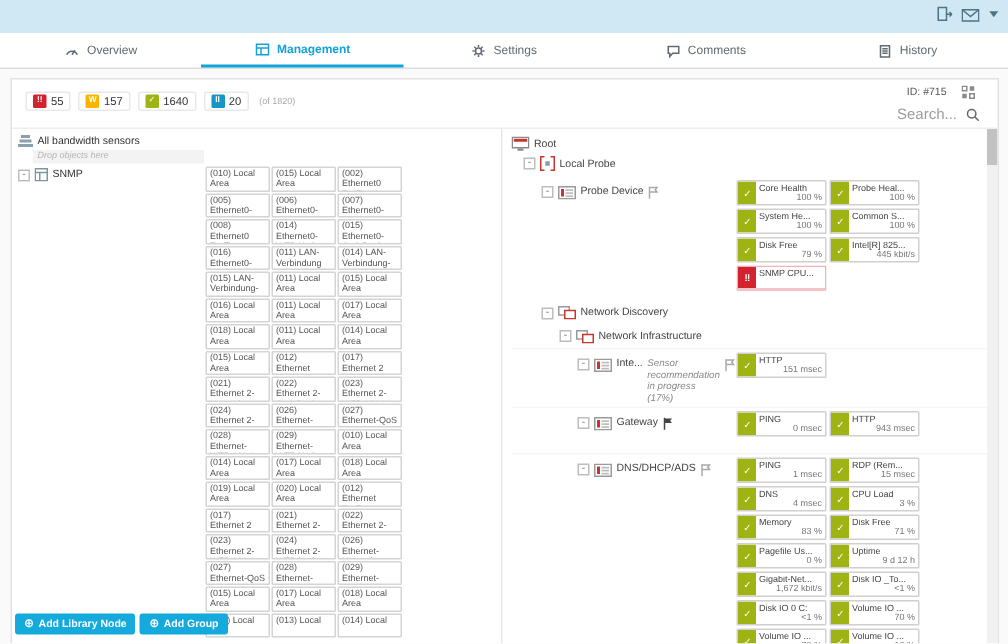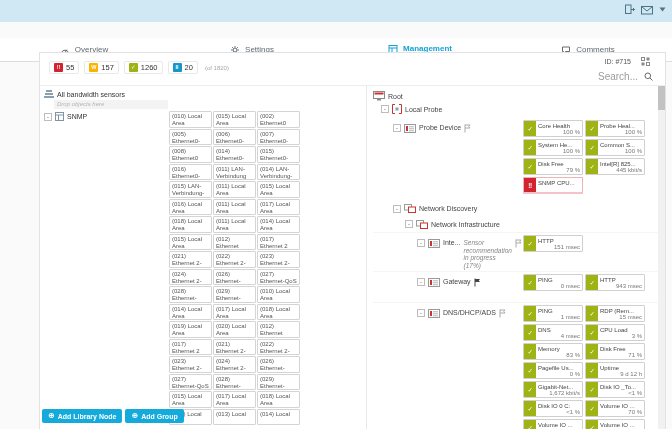--- a/index.html
+++ b/index.html
@@ -6,26 +6,26 @@
   body{width:672px;height:429px;position:relative;overflow:hidden;background:#fafafa;
        font-family:"Liberation Sans","DejaVu Sans",sans-serif;-webkit-font-smoothing:antialiased;}
   svg{display:block;}
   
   .topbar{position:absolute;left:0;top:0;width:672px;height:22px;background:#cfe8f3;display:flex;align-items:center;}
   .topbar .title{margin-left:9px;font-size:11px;color:#21404f;}
   .topbar .ctx{font-style:italic;font-weight:bold;margin-right:4px;}
   .topbar .ttl{font-weight:bold;}
   .topbar-icons{position:absolute;right:6px;top:4px;display:flex;align-items:center;gap:6px;color:#4e7385;}
   
-  .tabbar{position:absolute;left:0;top:38px;width:672px;height:23px;background:#ffffff;border-bottom:1px solid #dddddd;display:flex;}
+  .tabbar{position:absolute;left:0;top:22px;width:672px;height:23px;background:#ffffff;border-bottom:1px solid #dddddd;display:flex;}
   .tab{flex:1;display:flex;align-items:center;justify-content:center;gap:5px;font-size:8px;color:#5f6a72;box-sizing:border-box;cursor:pointer;}
   .tab.active{color:#13a3d7;border-bottom:2px solid #13a3d7;font-weight:bold;}
   .tab svg{stroke:currentColor;fill:none;stroke-width:1;}
   
-  .card{position:absolute;left:7px;right:6px;top:52px;bottom:0;background:#fff;border:1px solid #e2e2e2;border-bottom:none;margin-left:32px;}
+  .card{position:absolute;left:7px;right:6px;top:52px;bottom:0;background:#fff;border:1px solid #e2e2e2;border-bottom:none;}
   .toolbar{position:relative;height:32px;border-bottom:1px solid #ededed;}
   .badges{position:absolute;left:9px;top:8px;display:flex;align-items:center;gap:5px;}
   .badge{display:flex;align-items:center;gap:3px;border:1px solid #e9e9e9;border-radius:2px;padding:1px 4px;background:#fff;}
   .sq{width:9px;height:9px;border-radius:1px;color:#fff;font-size:5.5px;font-weight:bold;display:flex;align-items:center;justify-content:center;line-height:1;}
   .sq.error{background:#d2232e;} .sq.warn{background:#fcb400;} .sq.ok{background:#9fb414;} .sq.paused{background:#1796c8;}
   .cnt{font-size:7.5px;color:#333;}
   .ofnote{font-size:6px;color:#a8a8a8;margin-left:2px;}
   .idline{position:absolute;right:34px;top:5px;font-size:7px;color:#555;}
   .qricon{position:absolute;right:15px;top:4px;cursor:pointer;}
   .searchwrap{position:absolute;right:12px;top:17px;display:flex;align-items:center;gap:4px;}
@@ -93,58 +93,67 @@
 </div>
 
 <div class="tabbar">
   <div class="tab">
     <svg width="10" height="10" viewBox="0 0 10 10">
         <path d="M1.5 7.5 A3.8 3.8 0 0 1 8.5 7.5"></path>
         <line x1="5" y1="7.5" x2="7" y2="4.5"></line>
       </svg>
     <span>Overview</span>
   </div>
-  <div class="tab">
-    <svg width="10" height="10" viewBox="0 0 10 10">
-        <circle cx="5" cy="5" r="2"></circle>
-        <path d="M5 1v1.5M5 7.5V9M1 5h1.5M7.5 5H9M2.2 2.2l1.1 1.1M6.7 6.7l1.1 1.1M7.8 2.2L6.7 3.3M3.3 6.7L2.2 7.8"></path>
-      </svg>
-    <span>Settings</span>
-  </div>
   <div class="tab active">
     <svg width="10" height="10" viewBox="0 0 10 10">
         <rect x="1" y="1.5" width="8" height="7"></rect>
         <line x1="1" y1="4" x2="9" y2="4"></line>
         <line x1="4" y1="4" x2="4" y2="8.5"></line>
       </svg>
     <span>Management</span>
   </div>
   <div class="tab">
     <svg width="10" height="10" viewBox="0 0 10 10">
+        <circle cx="5" cy="5" r="2"></circle>
+        <path d="M5 1v1.5M5 7.5V9M1 5h1.5M7.5 5H9M2.2 2.2l1.1 1.1M6.7 6.7l1.1 1.1M7.8 2.2L6.7 3.3M3.3 6.7L2.2 7.8"></path>
+      </svg>
+    <span>Settings</span>
+  </div>
+  <div class="tab">
+    <svg width="10" height="10" viewBox="0 0 10 10">
         <path d="M1.5 2h7v4.5h-4L2.5 8.7V6.5h-1z"></path>
       </svg>
     <span>Comments</span>
+  </div>
+  <div class="tab">
+    <svg width="10" height="10" viewBox="0 0 10 10">
+        <rect x="2" y="1.5" width="6" height="7.5"></rect>
+        <line x1="3.2" y1="3.5" x2="6.8" y2="3.5"></line>
+        <line x1="3.2" y1="5" x2="6.8" y2="5"></line>
+        <line x1="3.2" y1="6.5" x2="6.8" y2="6.5"></line>
+      </svg>
+    <span>History</span>
   </div>
 </div>
 
 <div class="card">
 
   <div class="toolbar">
     <div class="badges">
       <span class="badge">
           <span class="sq error">!!</span>
           <span class="cnt">55</span>
         </span>
       <span class="badge">
           <span class="sq warn">W</span>
           <span class="cnt">157</span>
         </span>
       <span class="badge">
           <span class="sq ok">✓</span>
-          <span class="cnt">1260</span>
+          <span class="cnt">1640</span>
         </span>
       <span class="badge">
           <span class="sq paused">II</span>
           <span class="cnt">20</span>
         </span>
       <span class="ofnote">(of 1820)</span>
     </div>
     <div class="idline">ID: #715</div>
     <span class="qricon">
         <svg width="9" height="9" viewBox="0 0 9 9">

